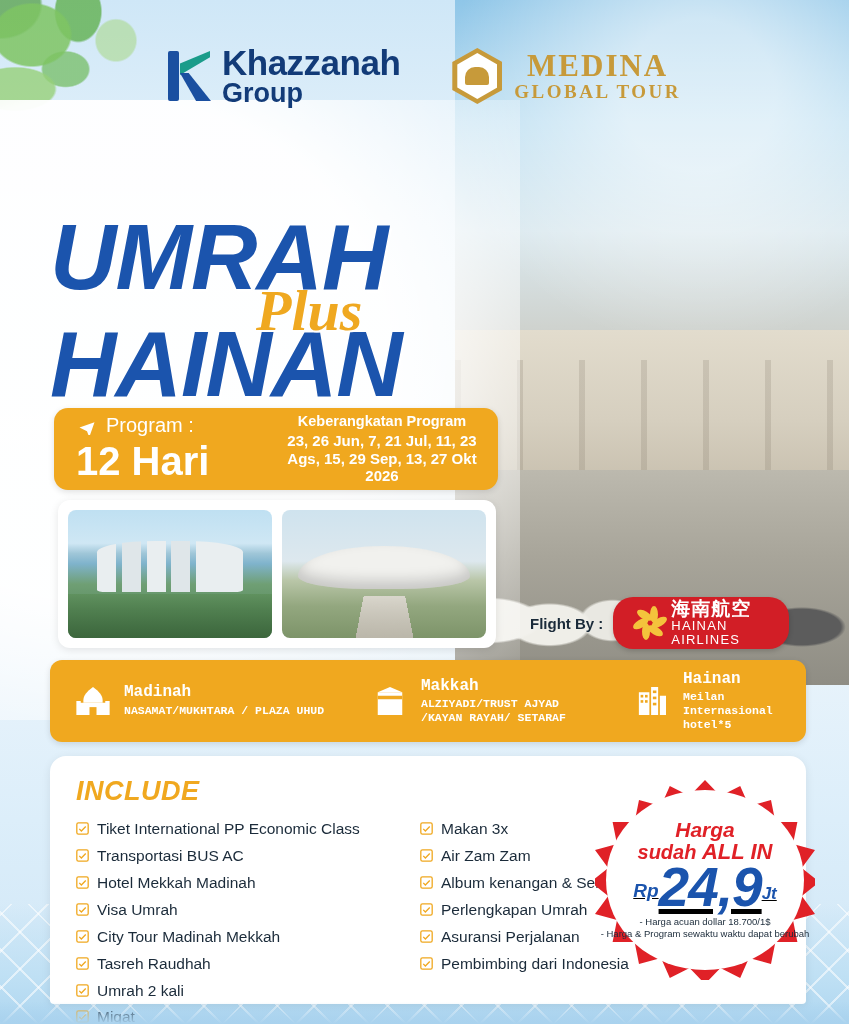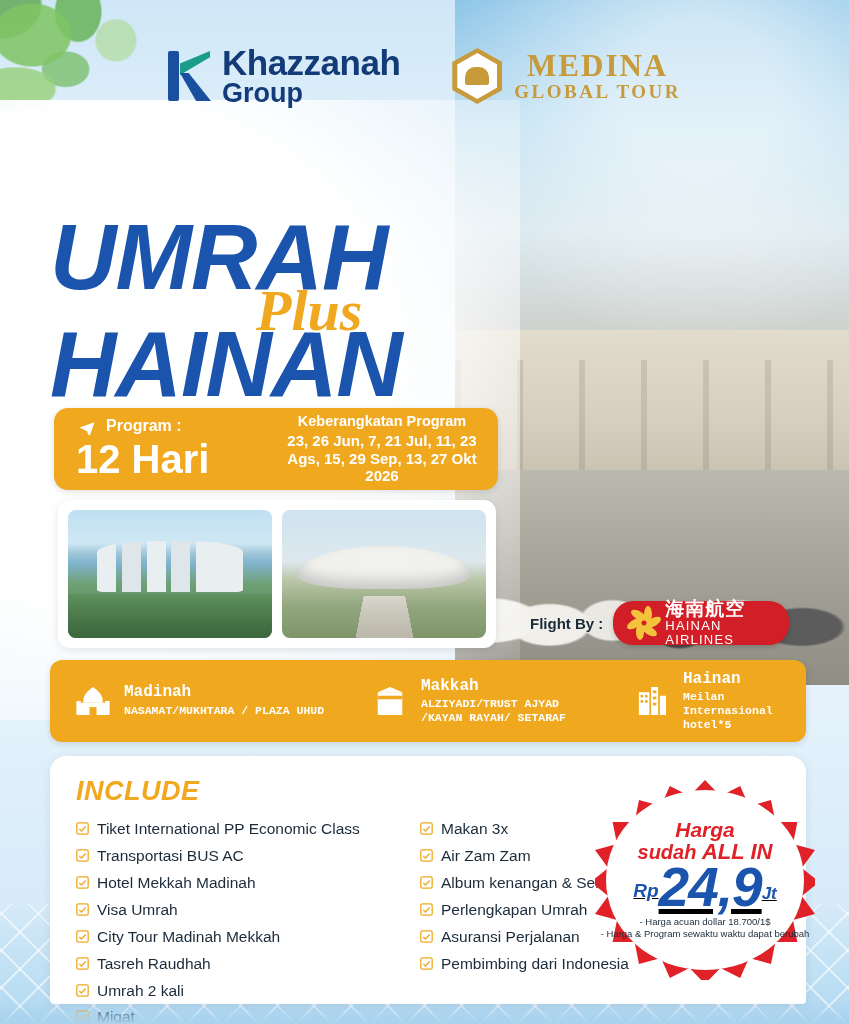--- a/index.html
+++ b/index.html
@@ -143,21 +143,21 @@
 
   
   .program-bar {
     position: absolute; left: 54px; top: 408px; width: 444px; height: 82px;
     background: #f0a81f; border-radius: 14px;
     display: flex; align-items: center; color: #ffffff;
     box-shadow: 0 2px 6px rgba(0,0,0,.12);
   }
   .pb-left { width: 212px; padding-left: 22px; }
   .pb-left .row { display: flex; align-items: center; gap: 8px; }
-  .pb-left .label { font-size: 16px; font-weight: 700; }
+  .pb-left .label { font-size: 20px; font-weight: 400; }
   .pb-left .days { font-size: 40px; font-weight: 800; margin-top: 2px; }
   .plane { width: 22px; height: 18px; fill: #ffffff; }
   .pb-right {
     flex: 1; text-align: center; padding: 0 10px; line-height: 1.18;
   }
   .pb-right .kh { font-size: 14.5px; font-weight: 700; }
   .pb-right .dates { font-size: 15px; font-weight: 800; margin-top: 2px; }
 
   
   .photos-card {
@@ -197,22 +197,22 @@
     transform: perspective(40px) rotateX(18deg);
   }
 
   
   .flight-row {
     position: absolute; left: 530px; top: 594px; width: 290px; height: 58px;
     display: flex; align-items: center; gap: 10px;
   }
   .flight-label { font-size: 15px; font-weight: 600; color: #1b2b3a; }
   .airline-box {
-    width: 176px; height: 44px; background: #d21e26; border-radius: 20px;
-    display: flex; align-items: center; gap: 8px; padding: 0 10px;
+    width: 176px; height: 52px; background: #d21e26; border-radius: 20px;
+    display: flex; align-items: center; gap: 8px; padding: 0 16px;
     box-shadow: 0 2px 5px rgba(0,0,0,.18);
   }
   .airline-mark {
     width: 34px; height: 34px; position: relative; flex: none;
   }
   .airline-mark .petal {
     position: absolute; left: 50%; top: 50%; width: 8px; height: 17px;
     background: #f4c33c; border-radius: 50% 50% 50% 50%;
     transform-origin: 50% 0%;
   }

